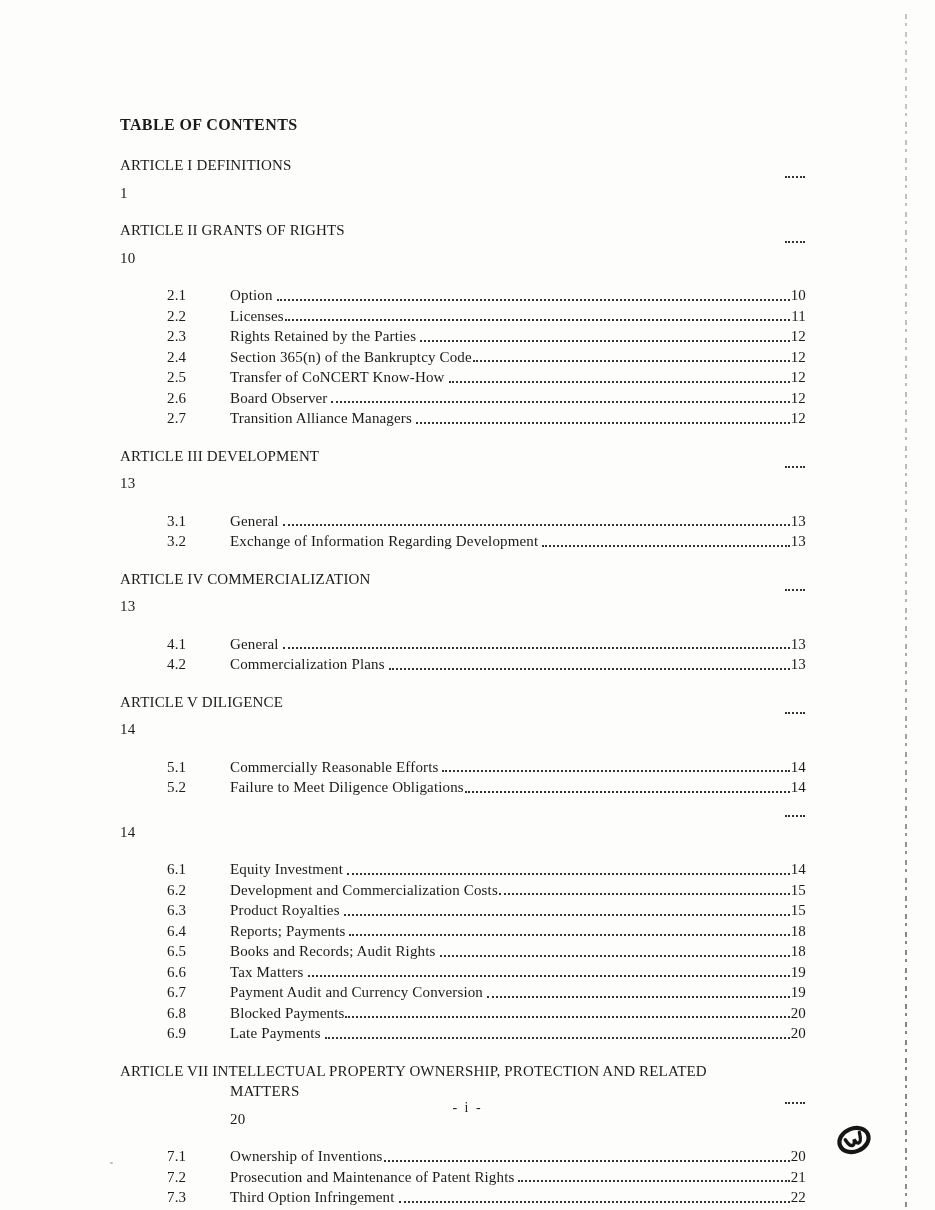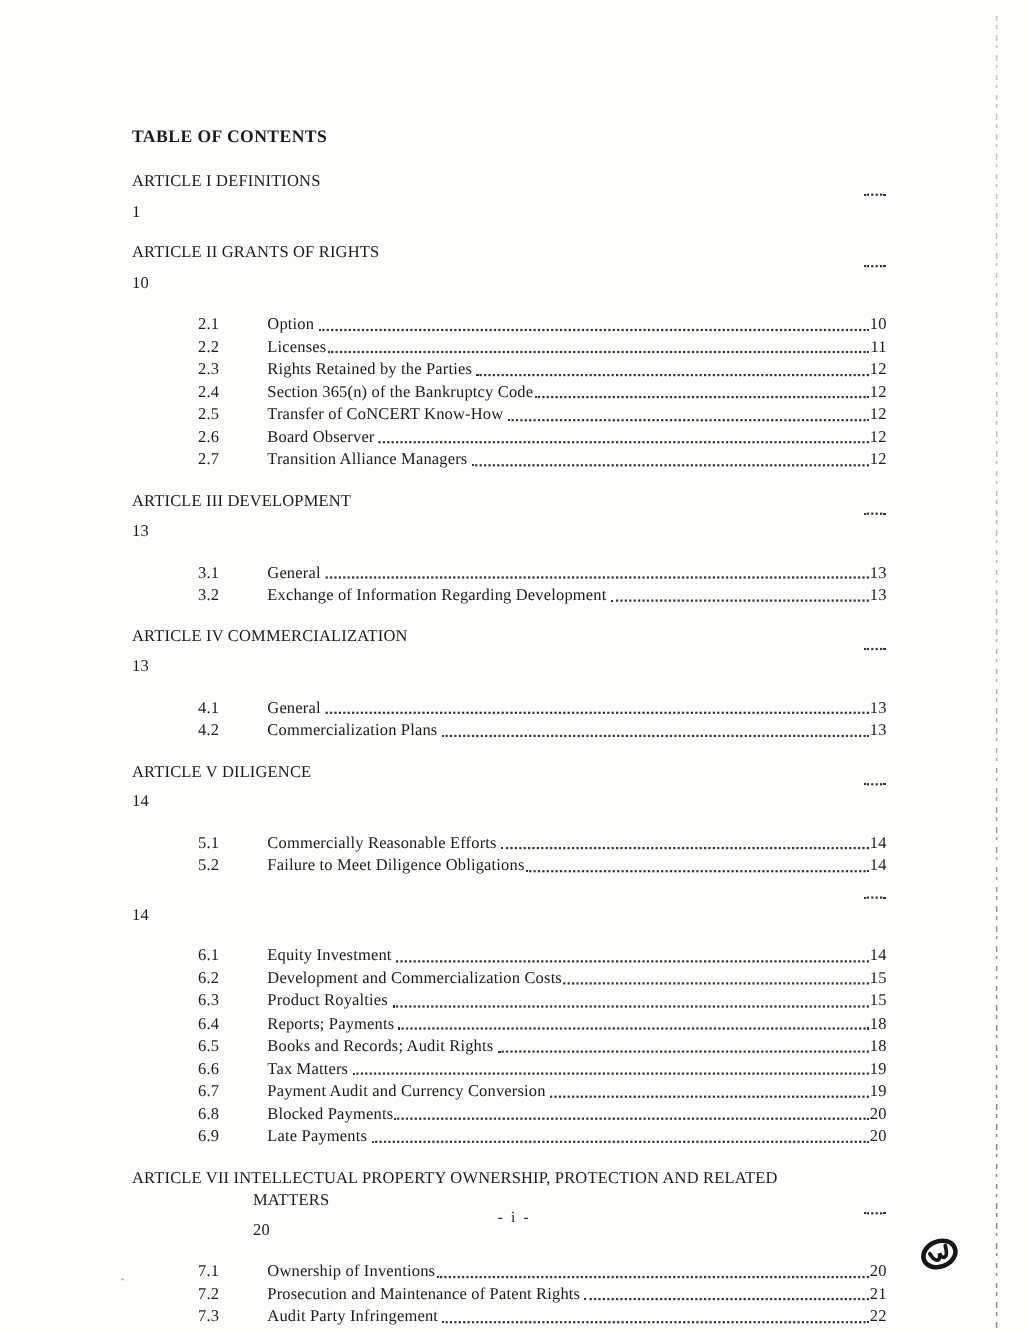--- a/index.html
+++ b/index.html
@@ -30,21 +30,21 @@
     align-items: baseline;
     font-size: 15px;
     line-height: 20.5px;
     letter-spacing: 0.15px;
   }
   .article-row { margin: 17px 0; flex-direction: column; }
   .article-wrap { margin: 17px 0; }
   .article-wrap .row { margin: 0; }
   .article-label, .seclabel { white-space: nowrap; }
   .sec-row { padding-left: 47px; }
-  .secnum { flex: 0 0 63px; margin-left: 13px; }
+  .secnum { flex: 0 0 63px; }
   .wrap-line2 { padding-left: 110px; flex-direction: column; }
   .leader {
     flex: 1 1 auto;
     min-width: 20px;
     height: 0;
     align-self: flex-end;
     border-bottom: 2px dotted #333333;
     margin: 0 1px 5px 4px;
   }
   .leader.tight { margin-left: 1px; }
@@ -294,21 +294,21 @@
         <span class="pagenum">20</span>
       </div>
       <div class="row sec-row">
         <span class="secnum">7.2</span>
         <span class="seclabel">Prosecution and Maintenance of Patent Rights</span>
         <span class="leader"></span>
         <span class="pagenum">21</span>
       </div>
       <div class="row sec-row">
         <span class="secnum">7.3</span>
-        <span class="seclabel">Audit Party Infringement</span>
+        <span class="seclabel">Third Option Infringement</span>
         <span class="leader"></span>
         <span class="pagenum">22</span>
       </div>
       <div class="row sec-row">
         <span class="secnum">7.4</span>
         <span class="seclabel">Patent Invalidity Claim</span>
         <span class="leader"></span>
         <span class="pagenum">24</span>
       </div>
     </section>

